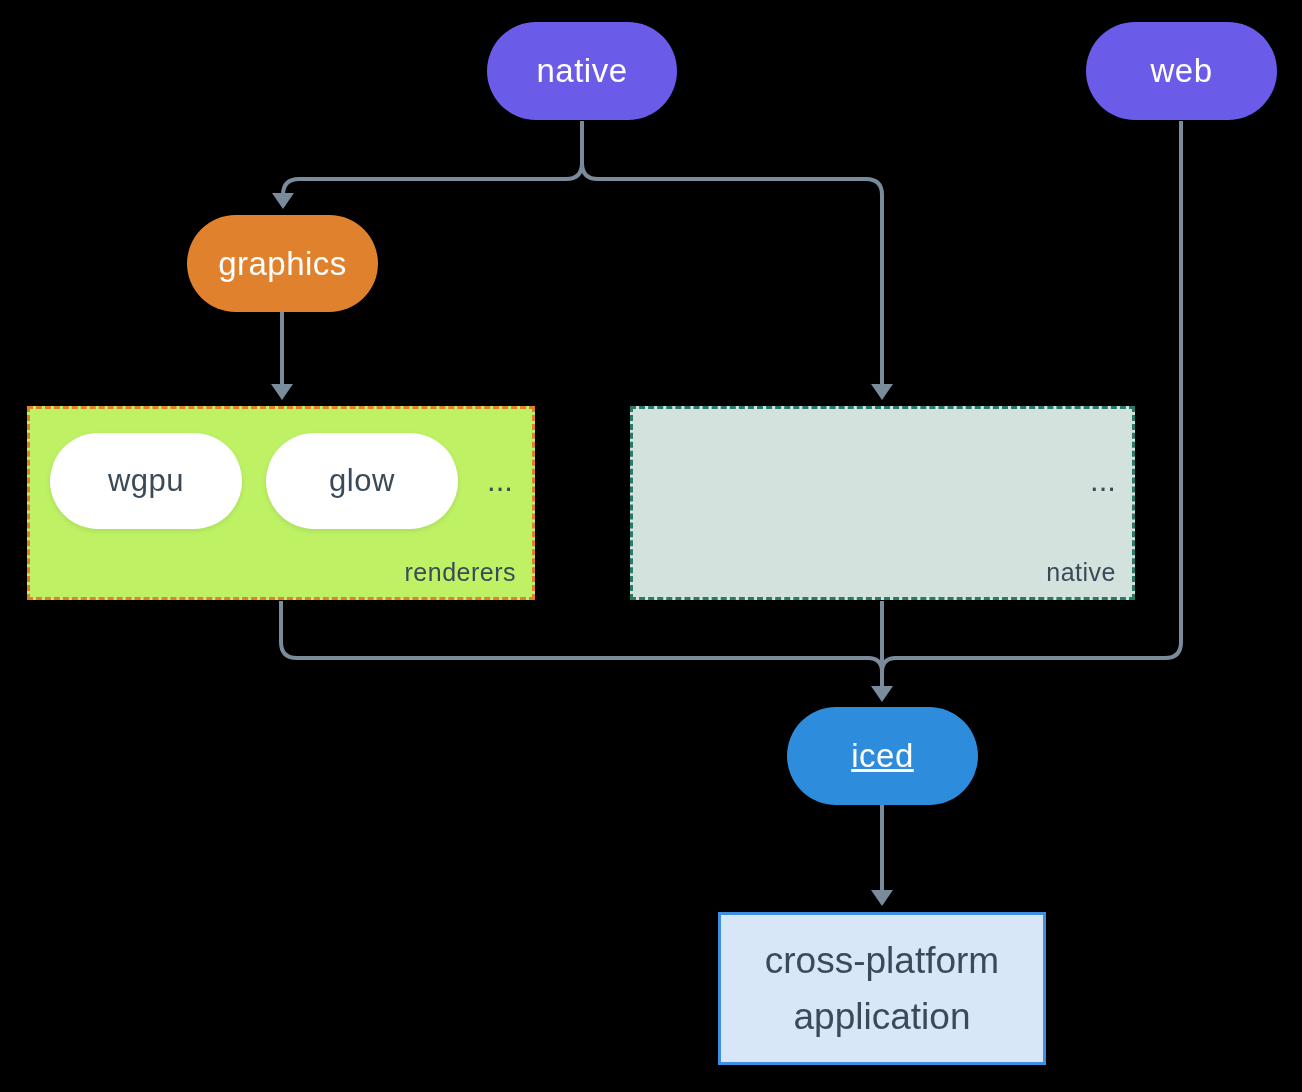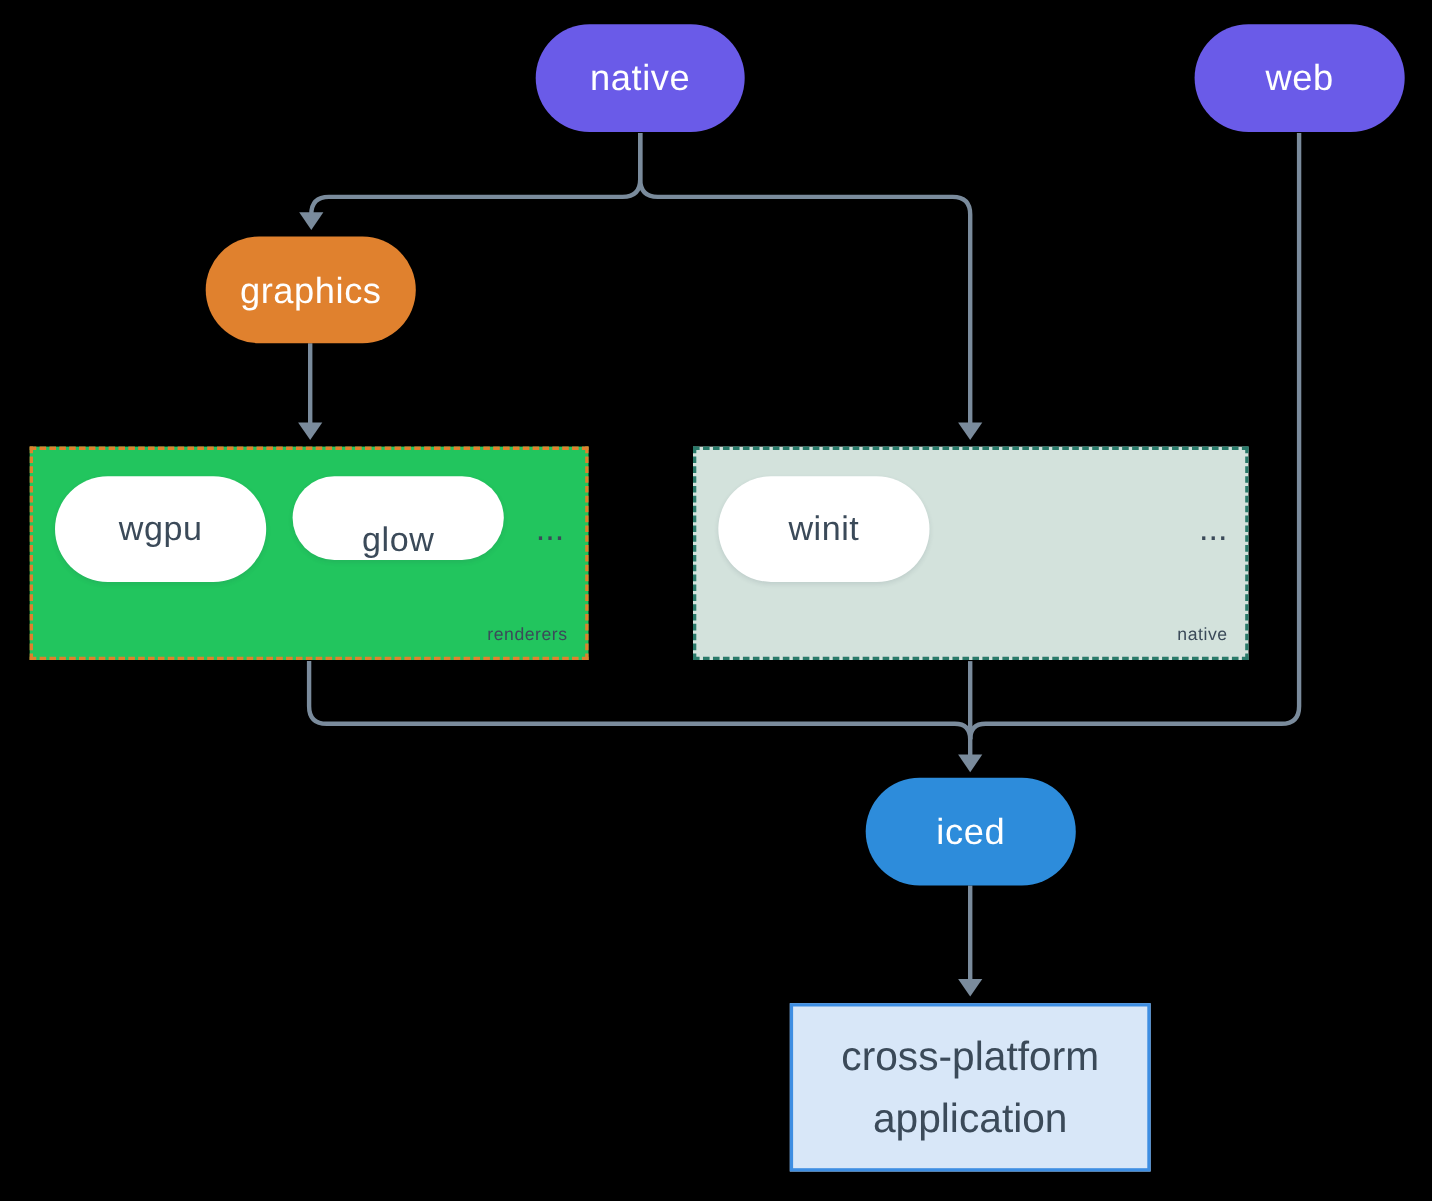--- a/index.html
+++ b/index.html
@@ -27,64 +27,64 @@
     position: absolute;
     border-radius: 49px;
     display: flex;
     align-items: center;
     justify-content: center;
     font-size: 33px;
     letter-spacing: 0.5px;
   }
   .pill-purple { background: #6a5be8; color: #ffffff; }
   .pill-orange { background: #e0812e; color: #ffffff; }
-  .pill-blue   { background: #2d8cdb; color: #ffffff; }
+  .pill-blue   { background: #2d8cdb; color: #ffffff; text-decoration: underline; }
   .pill-white  {
     background: #ffffff;
     color: #3b4a59;
     box-shadow: 0 2px 5px rgba(40,55,70,0.12);
   }
   .node-native   { left: 487px; top: 22px;  width: 190px; height: 98px; }
   .node-web      { left: 1086px; top: 22px; width: 191px; height: 98px; }
   .node-graphics { left: 187px; top: 215px; width: 191px; height: 97px; }
   .node-iced     { left: 787px; top: 707px; width: 191px; height: 98px; }
 
   .group {
     position: absolute;
     width: 508px;
     height: 194px;
     top: 406px;
     box-sizing: border-box;
   }
   .group-renderers {
     left: 27px;
-    background: #22c55e;
+    background: #bef264;
     border: 3px dashed #e0812e;
   }
   .group-shells {
     left: 630px;
     width: 505px;
     background: #d3e2dc;
     border: 3px dashed #2a7a6a;
   }
   .group .pill { font-size: 31px; }
   .g-pill-1 { left: 20px;  top: 24px; width: 192px; height: 96px; }
-  .g-pill-2 { left: 236px; top: 24px; width: 192px; height: 76px; align-items: flex-end; }
+  .g-pill-2 { left: 236px; top: 24px; width: 192px; height: 96px; }
   .g-dots {
     position: absolute;
     left: 438px; top: 24px; width: 64px; height: 96px;
     display: flex; align-items: center; justify-content: center;
     color: #3b4a59; font-size: 31px;
   }
   .group-label {
     position: absolute;
     right: 16px;
     bottom: 10px;
     color: #3b4a59;
-    font-size: 16px;
+    font-size: 25px;
     letter-spacing: 0.5px;
   }
   .app-box {
     position: absolute;
     left: 718px;
     top: 912px;
     width: 328px;
     height: 153px;
     box-sizing: border-box;
     background: #d8e7f8;
@@ -147,23 +147,20 @@
       <span>wgpu</span>
     </div>
     <div class="pill pill-white g-pill-2">
       <span>glow</span>
     </div>
     <div class="g-dots">...</div>
     <div class="group-label">renderers</div>
   </div>
 
   <div class="group group-shells">
-    <div class="pill pill-white g-pill-1">
-      <span>winit</span>
-    </div>
     <div class="g-dots">...</div>
     <div class="group-label">native</div>
   </div>
 
   <div class="pill pill-blue node-iced">
     <span>iced</span>
   </div>
 
   <div class="app-box">
     <span>cross-platform application</span>

